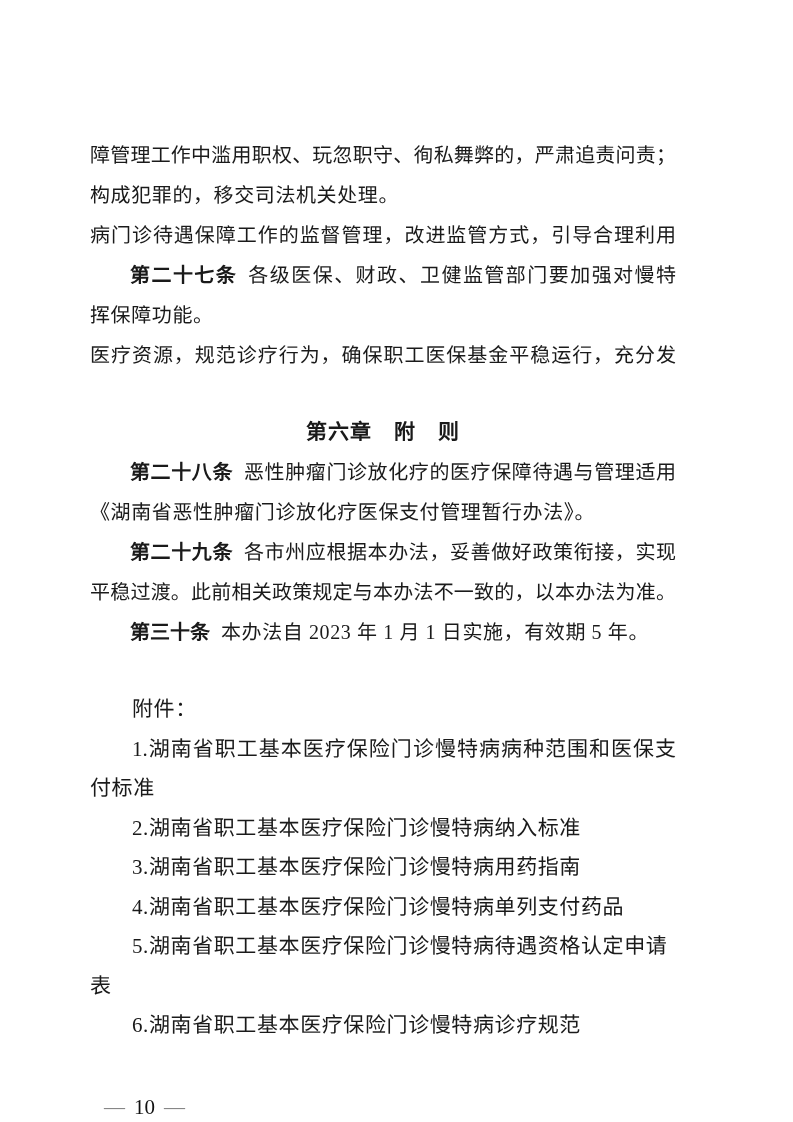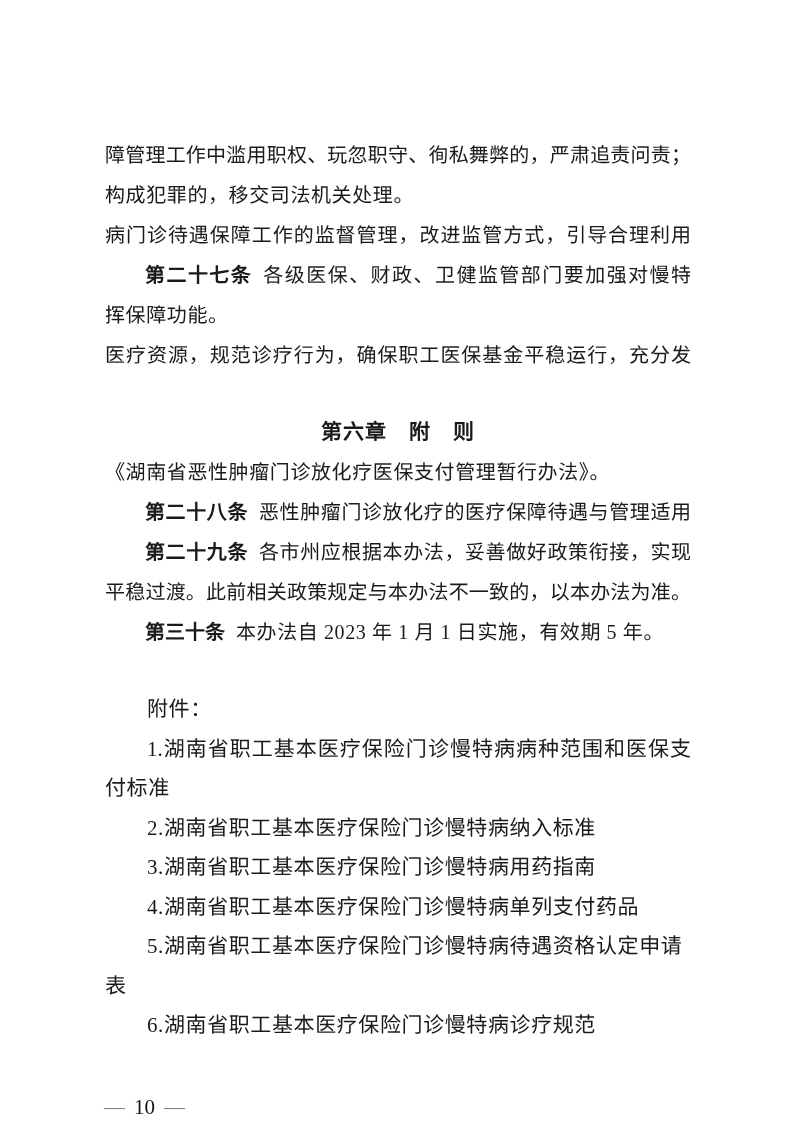--- a/index.html
+++ b/index.html
@@ -6,21 +6,21 @@
   html, body { background:#ffffff; }
   body {
     width:793px; height:1122px;
     position:relative;
     overflow:hidden;
     font-family:"Liberation Serif","DejaVu Serif",serif;
     color:#1a1a1a;
   }
   .page { position:absolute; inset:0; background:#ffffff; }
   .content {
-    position:absolute; left:105px; top:135px; width:586px;
+    position:absolute; left:90px; top:135px; width:586px;
     font-size:20px; line-height:40px;
   }
   .line { text-align:left; white-space:normal; }
   .line:not(.justify) { letter-spacing:0.6px; }
   .line.justify { text-align:justify; text-align-last:justify; }
   .line.indent { text-indent:2em; }
   .lead {
     font-family:"Liberation Sans","DejaVu Sans",sans-serif;
     font-weight:700;
     margin-right:0.55em;
@@ -52,22 +52,22 @@
     <p class="line justify">障管理工作中滥用职权、玩忽职守、徇私舞弊的，严肃追责问责；</p>
     <p class="line">构成犯罪的，移交司法机关处理。</p>
 
     <p class="line justify">病门诊待遇保障工作的监督管理，改进监管方式，引导合理利用</p>
     <p class="line justify indent"><span class="lead">第二十七条</span><span>各级医保、财政、卫健监管部门要加强对慢特</span></p>
     <p class="line">挥保障功能。</p>
     <p class="line justify">医疗资源，规范诊疗行为，确保职工医保基金平稳运行，充分发</p>
 
     <p class="chapter">第六章　附　则</p>
 
+    <p class="line justify indent"><span class="lead">第二十八条</span><span>恶性肿瘤门诊放化疗的医疗保障待遇与管理适用</span></p>
     <p class="line">《湖南省恶性肿瘤门诊放化疗医保支付管理暂行办法》。</p>
-    <p class="line justify indent"><span class="lead">第二十八条</span><span>恶性肿瘤门诊放化疗的医疗保障待遇与管理适用</span></p>
 
     <p class="line justify indent"><span class="lead">第二十九条</span><span>各市州应根据本办法，妥善做好政策衔接，实现</span></p>
     <p class="line justify">平稳过渡。此前相关政策规定与本办法不一致的，以本办法为准。</p>
 
     <p class="line indent"><span class="lead">第三十条</span><span>本办法自 2023 年 1 月 1 日实施，有效期 5 年。</span></p>
 
     <section class="attachments">
       <p class="line indent">附件：</p>
       <p class="line justify indent">1.湖南省职工基本医疗保险门诊慢特病病种范围和医保支</p>
       <p class="line">付标准</p>

